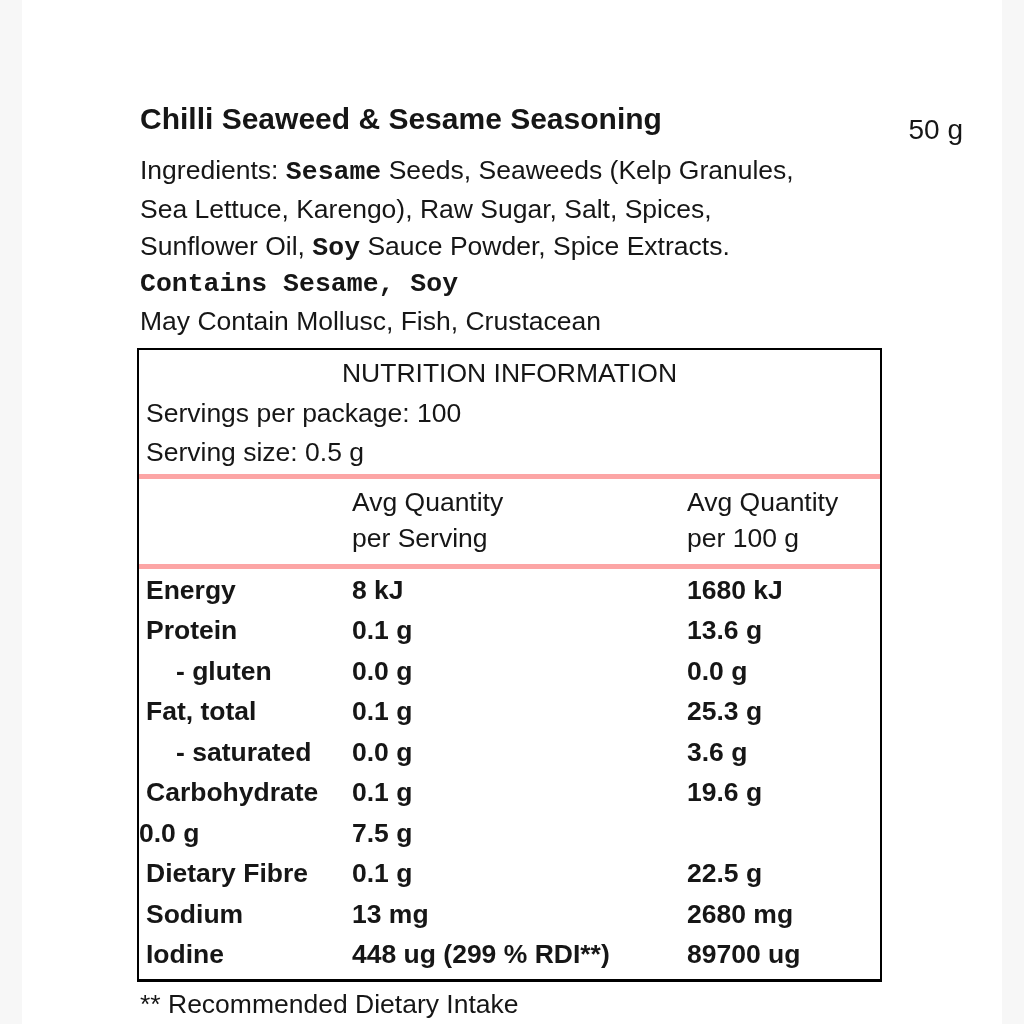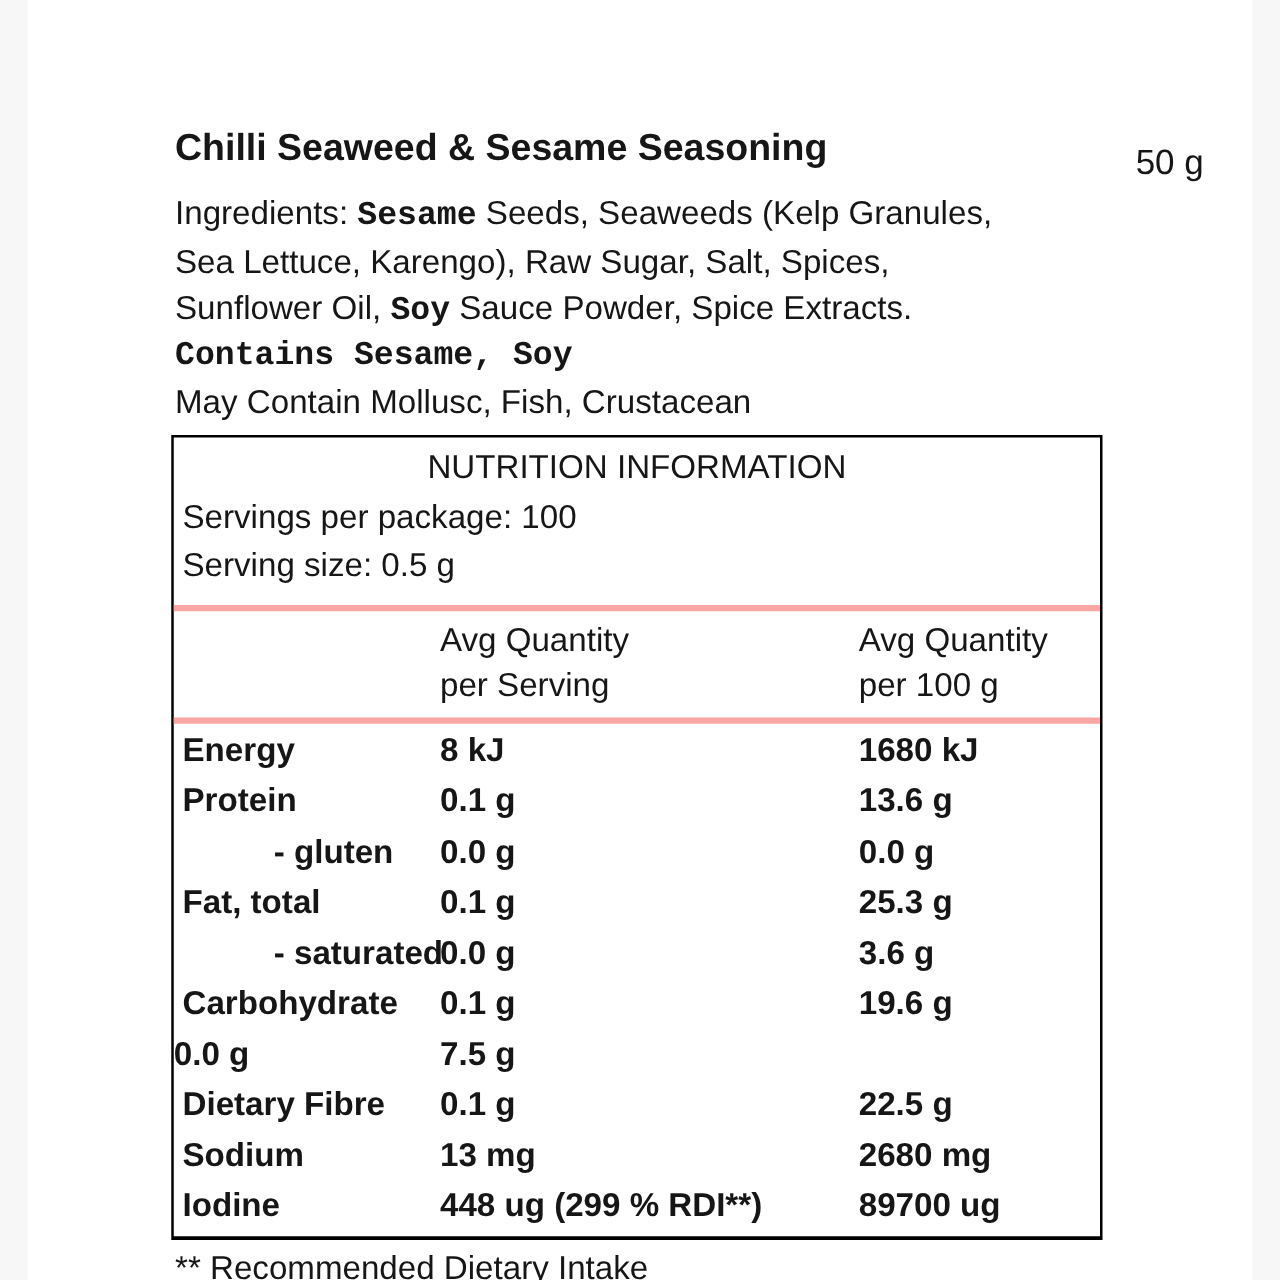--- a/index.html
+++ b/index.html
@@ -60,41 +60,41 @@
   .ing-line { white-space: nowrap; }
 
   .nutri-table {
     margin-top: 8px;
     width: 745px;
     box-sizing: border-box;
     border: 2px solid #000;
     border-bottom-width: 3px;
     font-size: 26.5px;
   }
-  .tbl-top-section { padding-bottom: 12px; }
+  .tbl-top-section { padding-bottom: 2px; }
   .tbl-title {
     text-align: center;
     line-height: 42px;
     padding-top: 2px;
   }
   .tbl-meta {
     line-height: 39px;
     padding-left: 7px;
     white-space: nowrap;
   }
   .thick-sep { border-top: 5px solid #fca5a5; }
 
   .tbl-grid {
     display: grid;
     grid-template-columns: 213px 335px 1fr;
   }
   .hdr-row { padding: 5px 0 8px 0; }
   .hdr-cell { line-height: 36px; }
   .cell-name     { padding-left: 7px; white-space: nowrap; }
-  .cell-name.indented { padding-left: 37px; margin-left: 43px; }
+  .cell-name.indented { padding-left: 37px; }
   .data-row { line-height: 40.5px; font-weight: bold; }
   .data-rows-wrap { padding-top: 1px; padding-bottom: 4px; }
   .cell-val { white-space: nowrap; }
 
   .footnote {
     margin-top: 5px;
     padding-left: 3px;
     font-size: 26.5px;
     line-height: 34px;
   }

